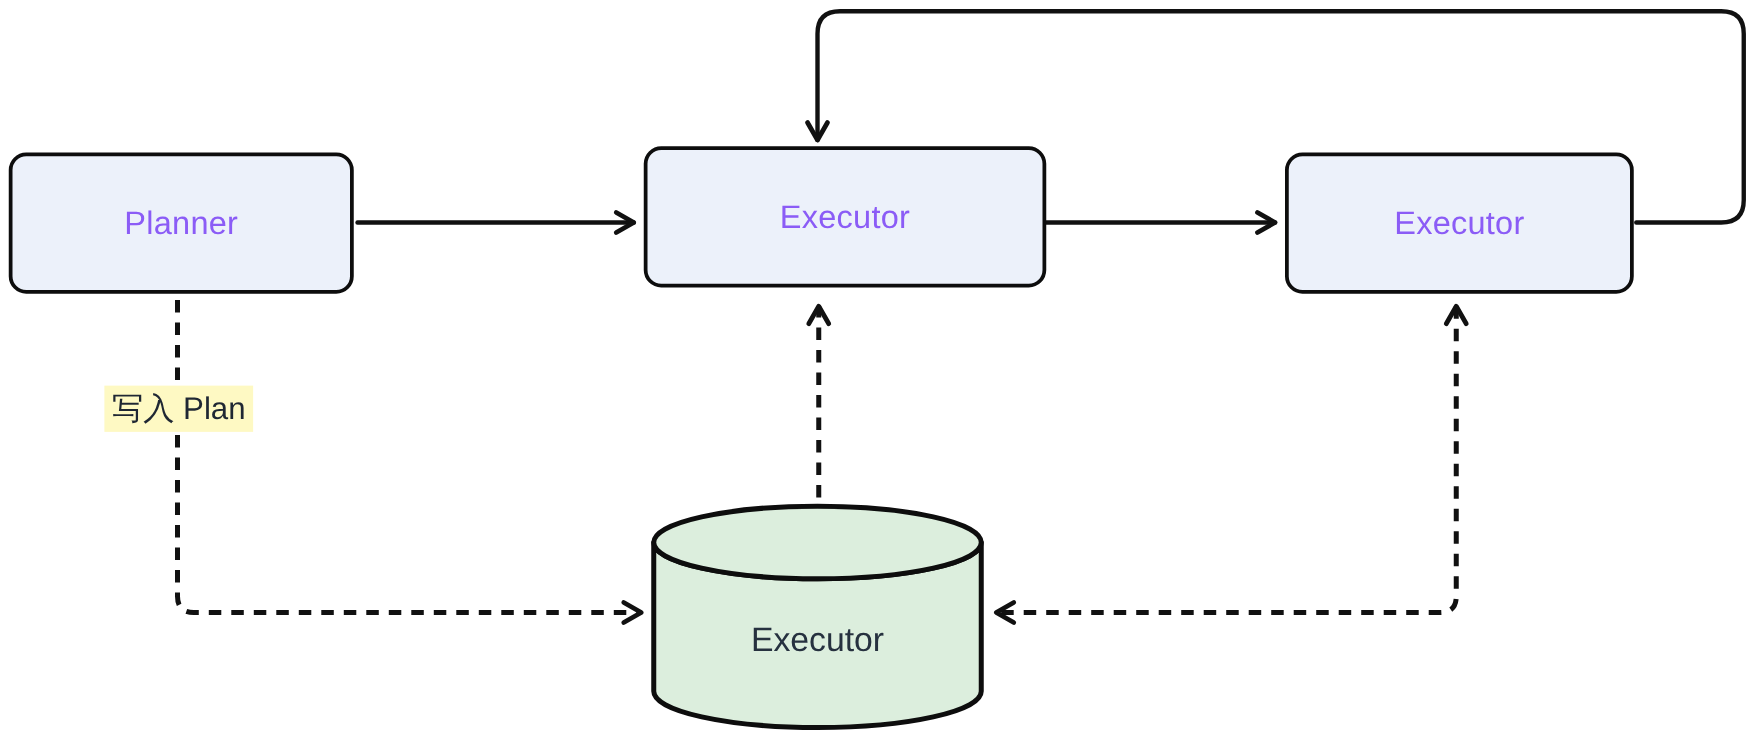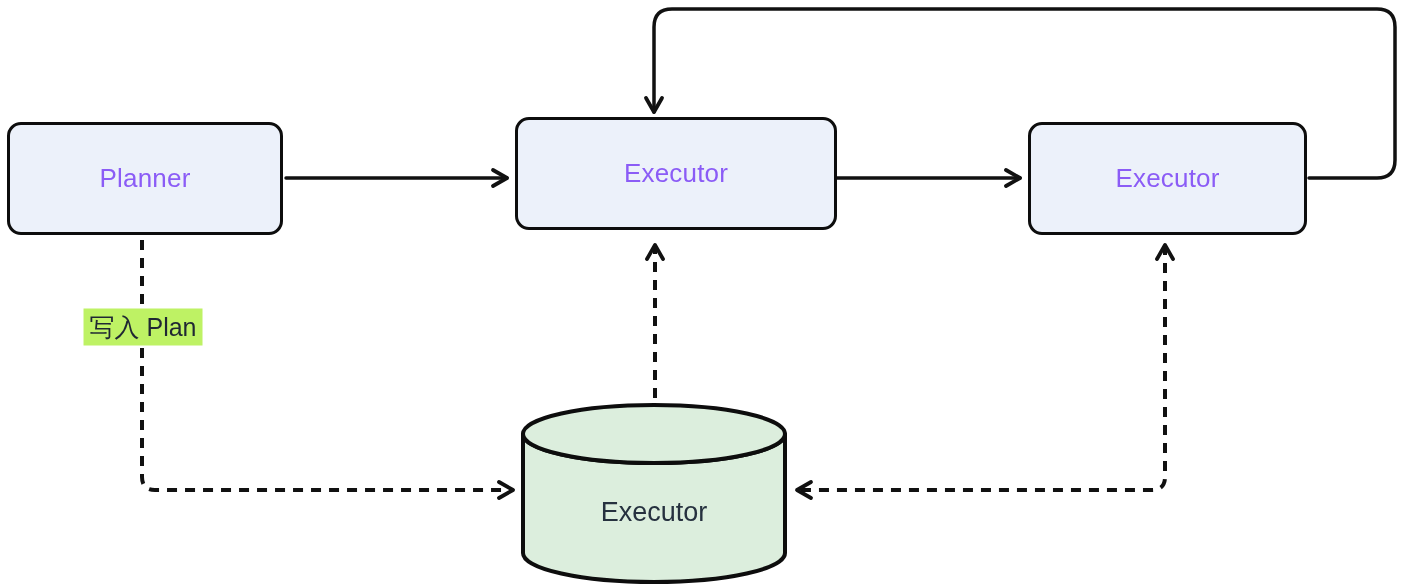--- a/index.html
+++ b/index.html
@@ -42,21 +42,21 @@
     position: absolute;
     left: 554px;
     top: 497px;
     width: 200px;
     text-align: center;
     font-size: 27px;
     color: #26313F;
   }
   .edge-label {
     position: absolute;
-    background: #bef264;
+    background: #fef9c3;
     padding: 2px 6px;
     font-size: 25px;
     color: #1F2733;
     text-align: center;
     white-space: nowrap;
     transform: translate(-50%, -50%);
   }
   .edge-label-write     { left: 143px;  top: 327px; }
   .edge-label-read      { left: 656px;  top: 323px; }
   .edge-label-readwrite { left: 1166px; top: 330px; }

